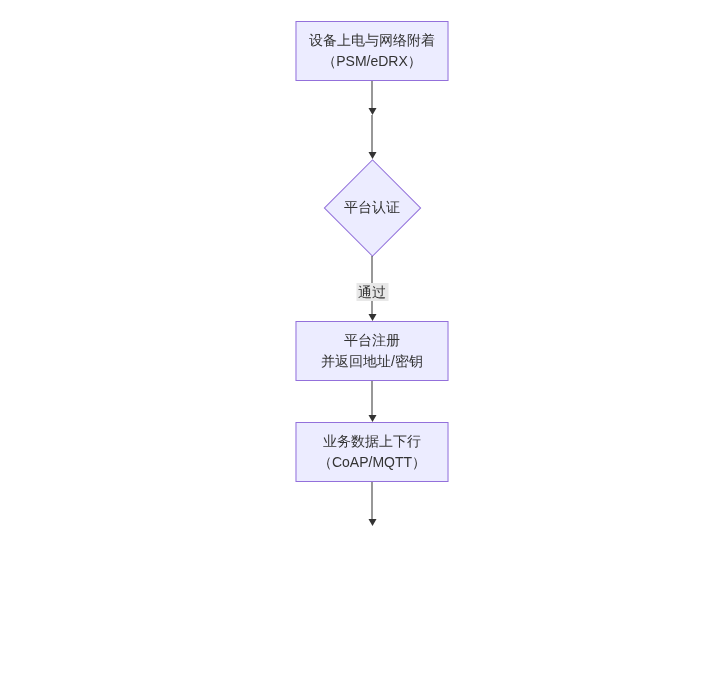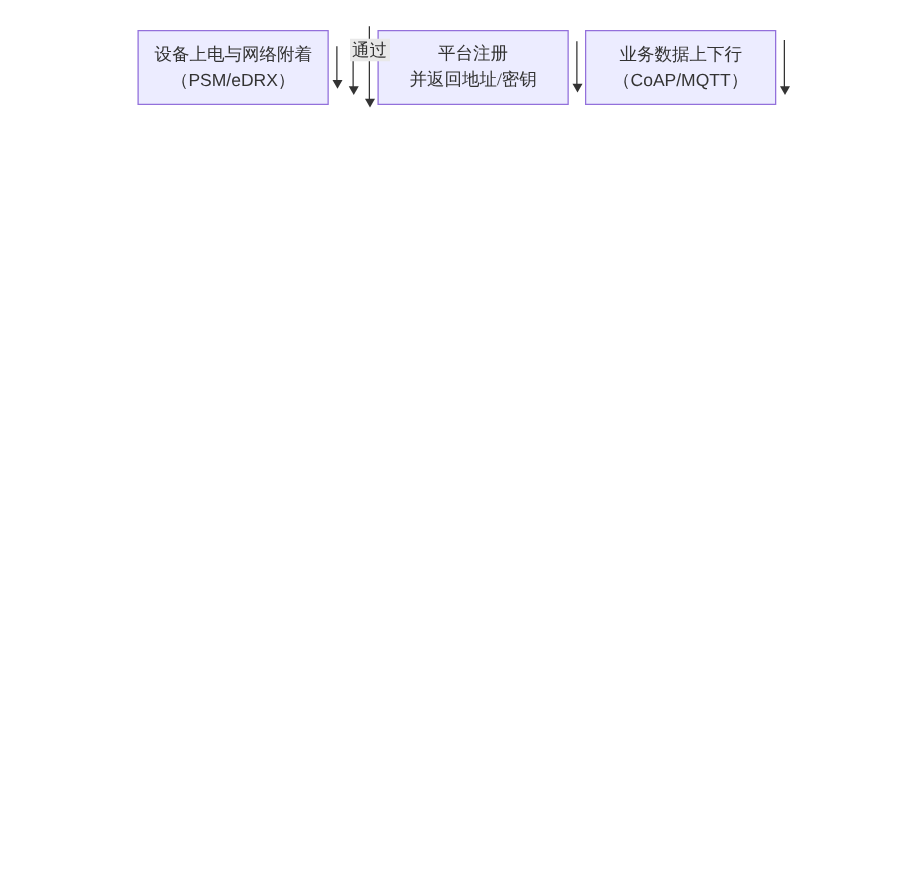--- a/index.html
+++ b/index.html
@@ -19,21 +19,21 @@
     background: var(--bg);
     overflow: hidden;
     font-family: "Liberation Sans", "DejaVu Sans", sans-serif;
   }
   .flow {
     position: absolute;
     left: 372px;
     top: 21px;
     transform: translateX(-50%);
     display: flex;
-    flex-direction: row;
+    flex-direction: column;
     align-items: center;
   }
   .node.rect {
     width: 153px;
     min-height: 58px;
     background: var(--node_fill);
     border: 1px solid var(--node_border);
     display: flex;
     align-items: center;
     justify-content: center;
@@ -41,21 +41,21 @@
   }
   .node-text {
     display: block;
     white-space: pre-line;
     text-align: center;
     font-size: 14px;
     line-height: 21px;
     color: var(--text_color);
   }
   .h66 { min-height: 66px; }
-  .h65 { min-height: 65px; font-family: Liberation Serif, serif; }
+  .h65 { min-height: 65px; }
   .h67 { min-height: 67px; }
   .arrow {
     position: relative;
     width: 13px;
   }
   .arrow::before {
     content: "";
     position: absolute;
     left: 50%;
     margin-left: -0.5px;
@@ -75,21 +75,21 @@
     border-left: 4px solid transparent;
     border-right: 4px solid transparent;
     border-top: 7px solid var(--line_color);
   }
   .g34 { height: 34px; }
   .g44 { height: 44px; }
   .g65 { height: 65px; }
   .g41 { height: 41px; }
   .edge-label {
     position: absolute;
-    top: 10px;
+    top: 27px;
     left: 50%;
     transform: translateX(-50%);
     background: var(--edge_label_bg);
     color: var(--text_color);
     font-size: 14px;
     line-height: 18px;
     padding: 0 2px;
     white-space: nowrap;
     z-index: 2;
   }
@@ -126,20 +126,24 @@
     <div class="node rect">
       <span class="node-text">设备上电与网络附着
 （PSM/eDRX）</span>
     </div>
 
     <div class="arrow g34"></div>
 
 
     <div class="arrow g44"></div>
 
+    <div class="diamond-wrap">
+      <div class="diamond-shape"></div>
+      <span class="node-text">平台认证</span>
+    </div>
 
     <div class="arrow g65">
       <span class="edge-label">通过</span>
     </div>
 
     <div class="node rect h65">
       <span class="node-text">平台注册
 并返回地址/密钥</span>
     </div>
 

